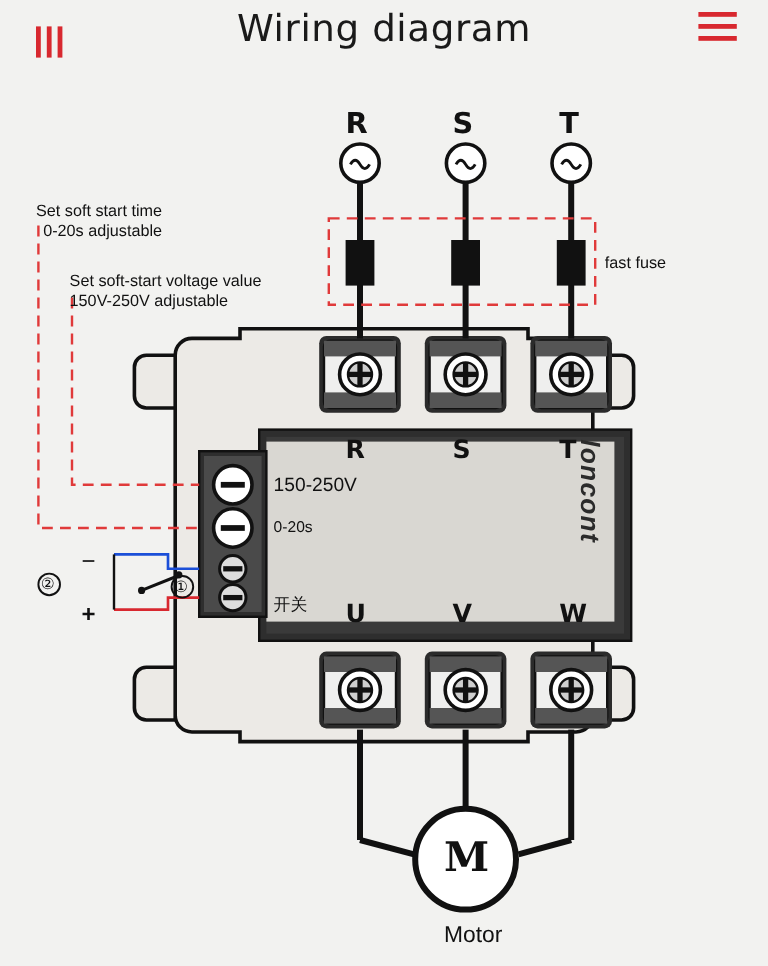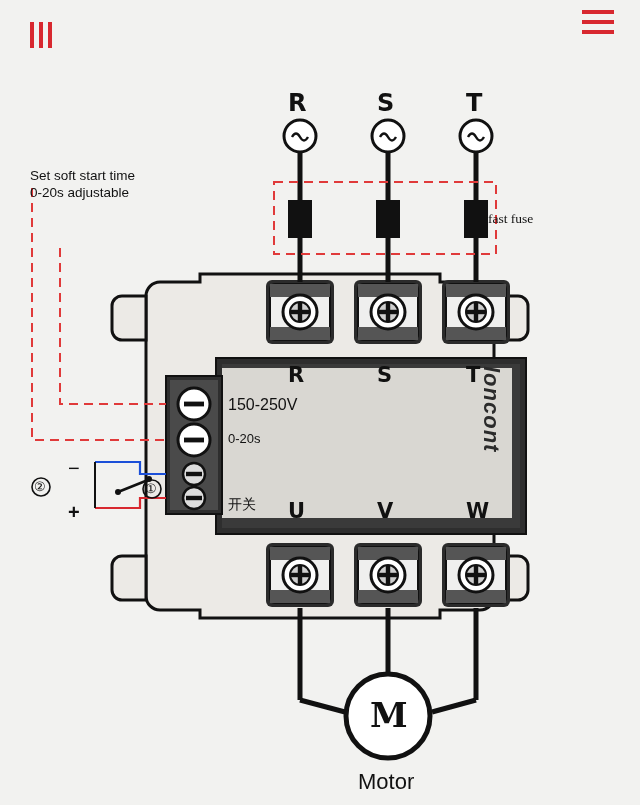--- a/index.html
+++ b/index.html
@@ -27,29 +27,30 @@
   svg.overlay{position:absolute;left:0;top:0;width:640px;height:805px;pointer-events:none;}
 
   
   .lbl{position:absolute;font-size:13.5px;color:#111;line-height:1.25;white-space:pre;}
   .lbl.big{font-size:24px;font-weight:bold;font-family:"DejaVu Sans",sans-serif;}
   .lbl.cn{font-size:14px;font-family:"DejaVu Sans",sans-serif;}
   .lbl.brand{
     font-size:22px;font-style:italic;font-weight:bold;color:#2b2b2b;
     transform:rotate(90deg);transform-origin:left top;letter-spacing:1px;
   }
-  .lbl.motor{font-size:22px;}
+  .lbl.motor{font-size:19px;margin-left:12px;}
   .lbl.bodyterm{font-size:21px;font-weight:bold;font-family:"DejaVu Sans",sans-serif;}
   .lbl.para{font-size:13.5px;line-height:1.45;}
 </style>
 </head>
 <body>
 
 <div class="stage">
 
+  <div class="title">Wiring diagram</div>
   <div class="bars-left">
       <i></i>
       <i></i>
       <i></i>
     </div>
   <div class="bars-right">
       <i></i>
       <i></i>
       <i></i>
     </div>
@@ -170,24 +171,26 @@
       <circle cx="149" cy="479" r="3" fill="#111"></circle>
       <circle cx="41" cy="487" r="9" fill="none" stroke="#111" stroke-width="1.6"></circle>
       <circle cx="152" cy="489" r="9" fill="none" stroke="#111" stroke-width="1.6"></circle>
     </g>
   </svg>
 
   <div class="lbl big" style="left:288px;top:88px;">R</div>
   <div class="lbl big" style="left:377px;top:88px;">S</div>
   <div class="lbl big" style="left:466px;top:88px;">T</div>
 
-  <div class="lbl" style="left:488px;top:211px;font-family:Liberation Serif, serif;">fast fuse</div>
-
-  <div class="lbl" style="left:30px;top:168px;">Set soft start time
+  <div class="lbl" style="left:504px;top:211px;">fast fuse</div>
+
+  <div class="lbl" style="left:30px;top:168px;text-align:right;">Set soft start time
 0-20s adjustable</div>
+  <div class="lbl" style="left:58px;top:226px;">Set soft-start voltage value
+150V-250V adjustable</div>
 
   <div class="lbl bodyterm" style="left:288px;top:362px;">R</div>
   <div class="lbl bodyterm" style="left:377px;top:362px;">S</div>
   <div class="lbl bodyterm" style="left:466px;top:362px;">T</div>
 
   <div class="lbl bodyterm" style="left:288px;top:498px;">U</div>
   <div class="lbl bodyterm" style="left:377px;top:498px;">V</div>
   <div class="lbl bodyterm" style="left:466px;top:498px;">W</div>
 
   <div class="lbl" style="left:228px;top:395px;font-size:16px;">150-250V</div>

